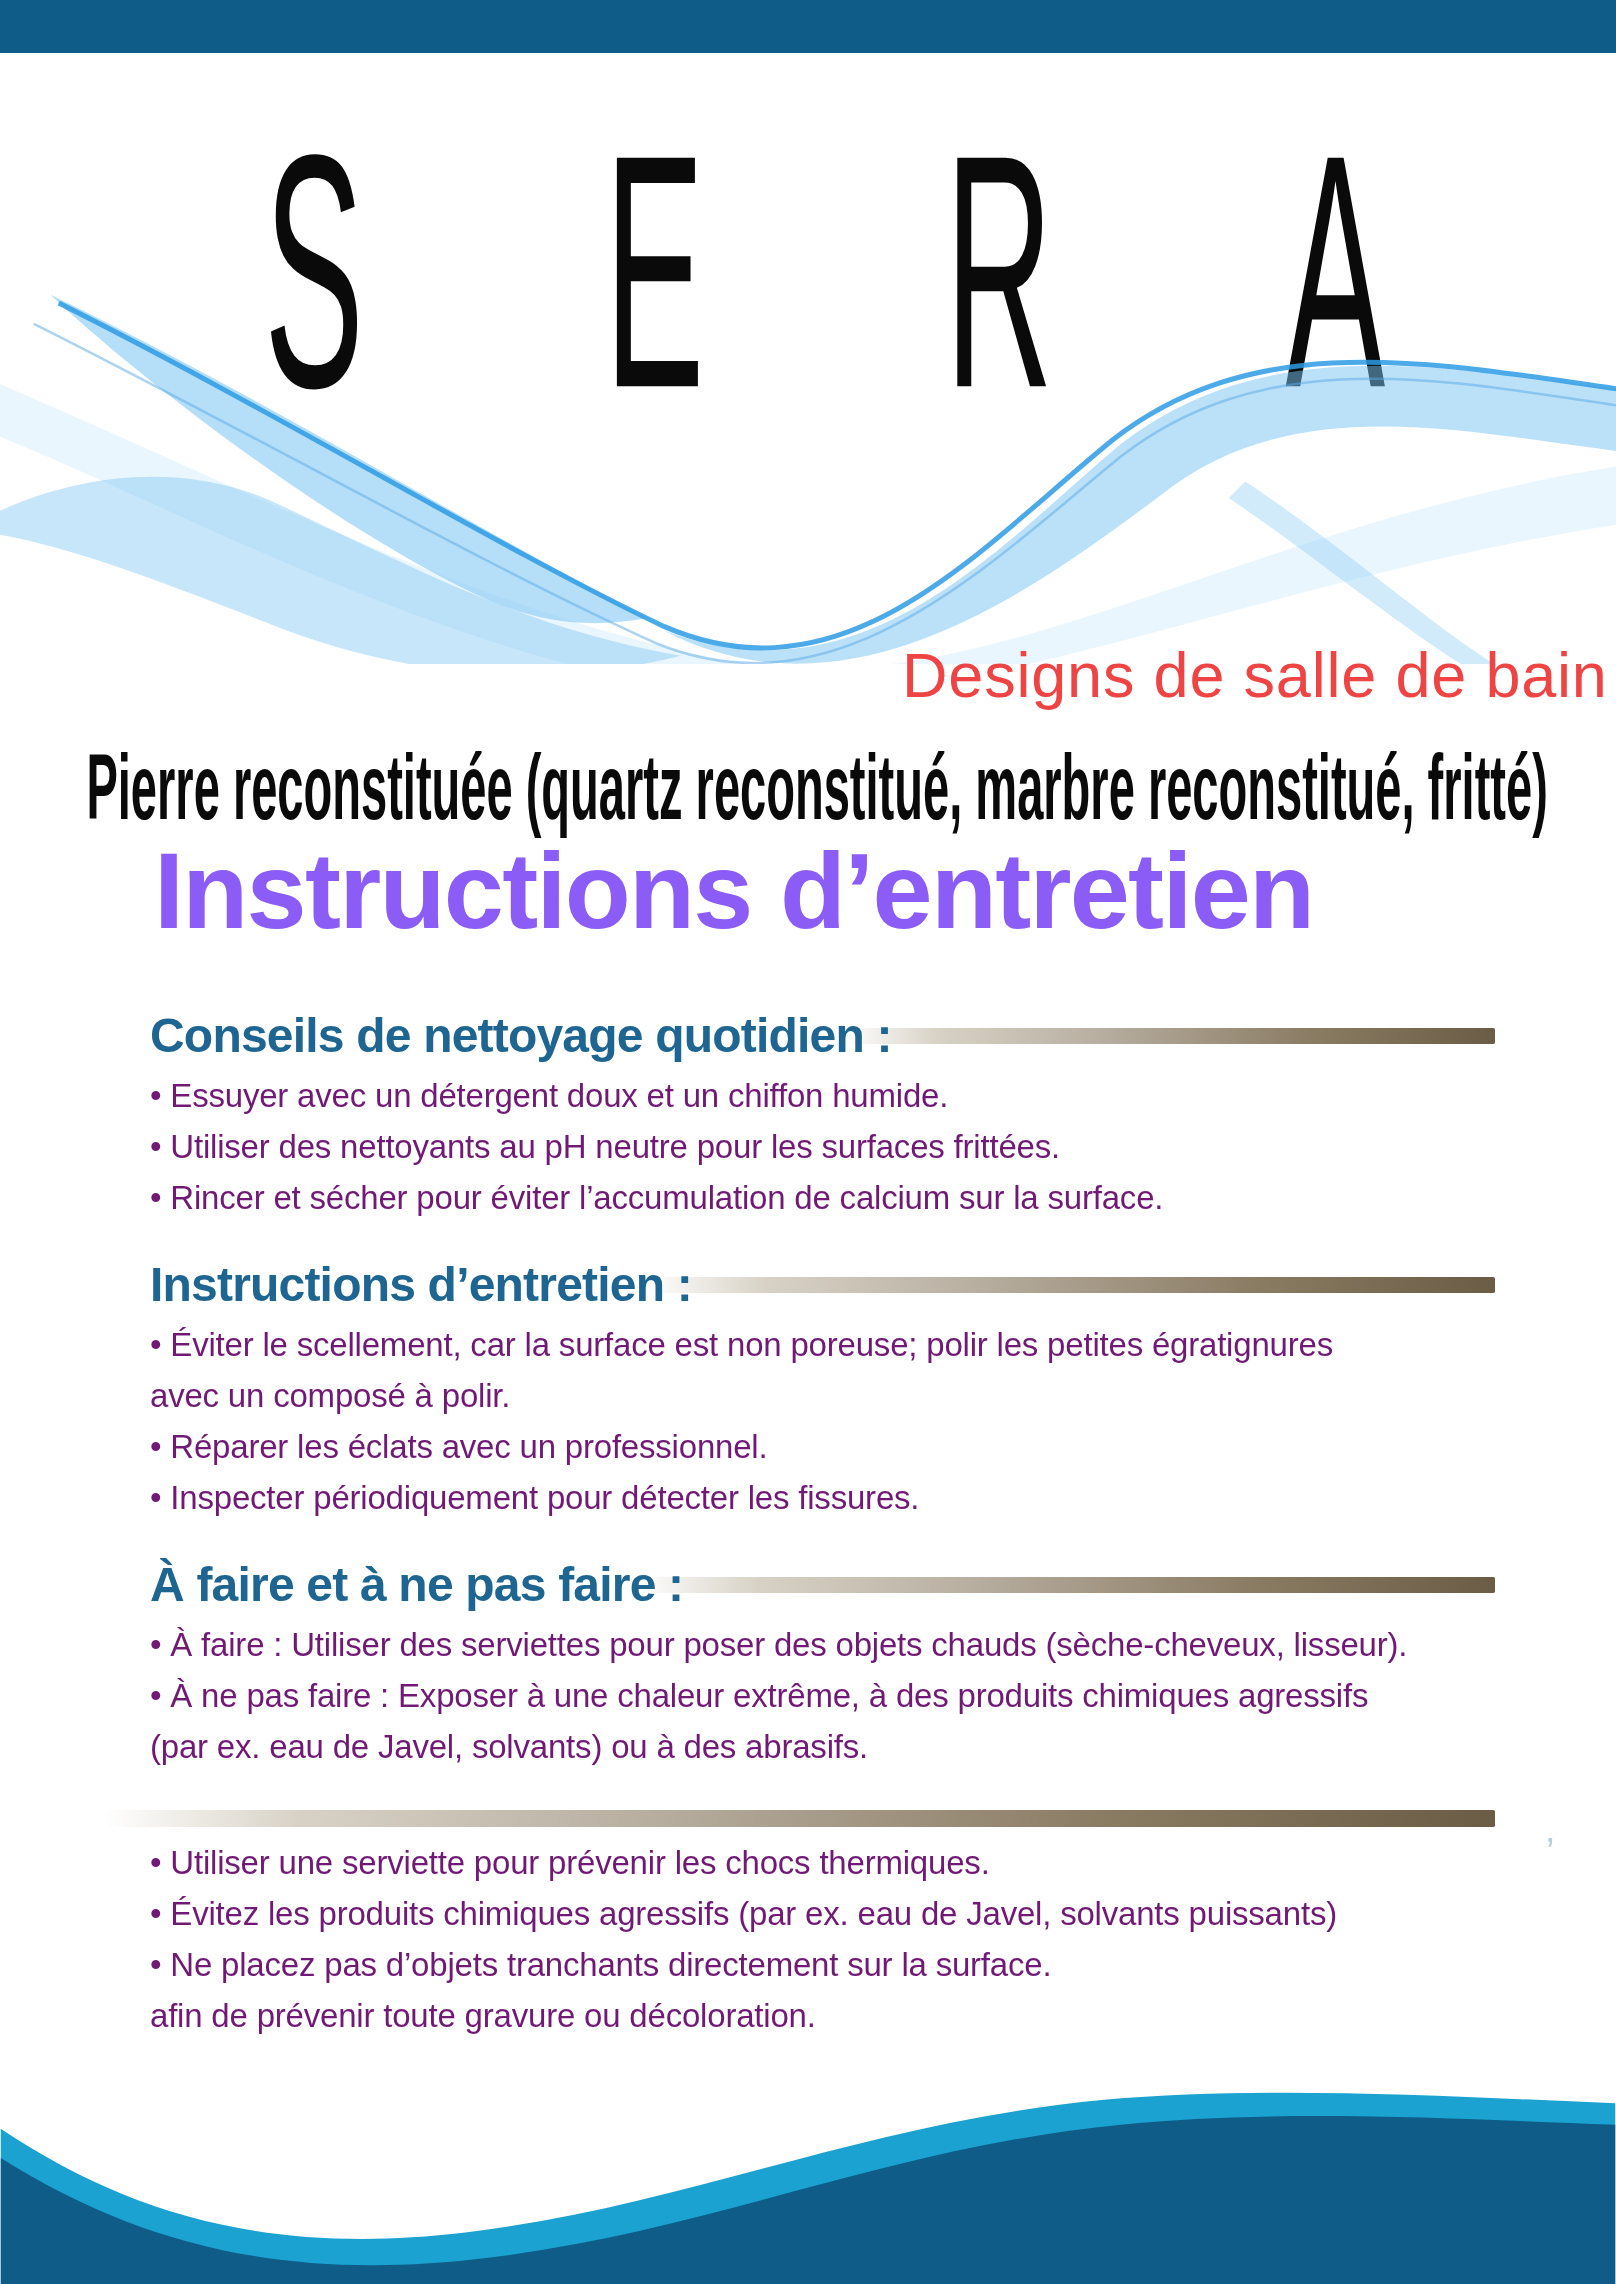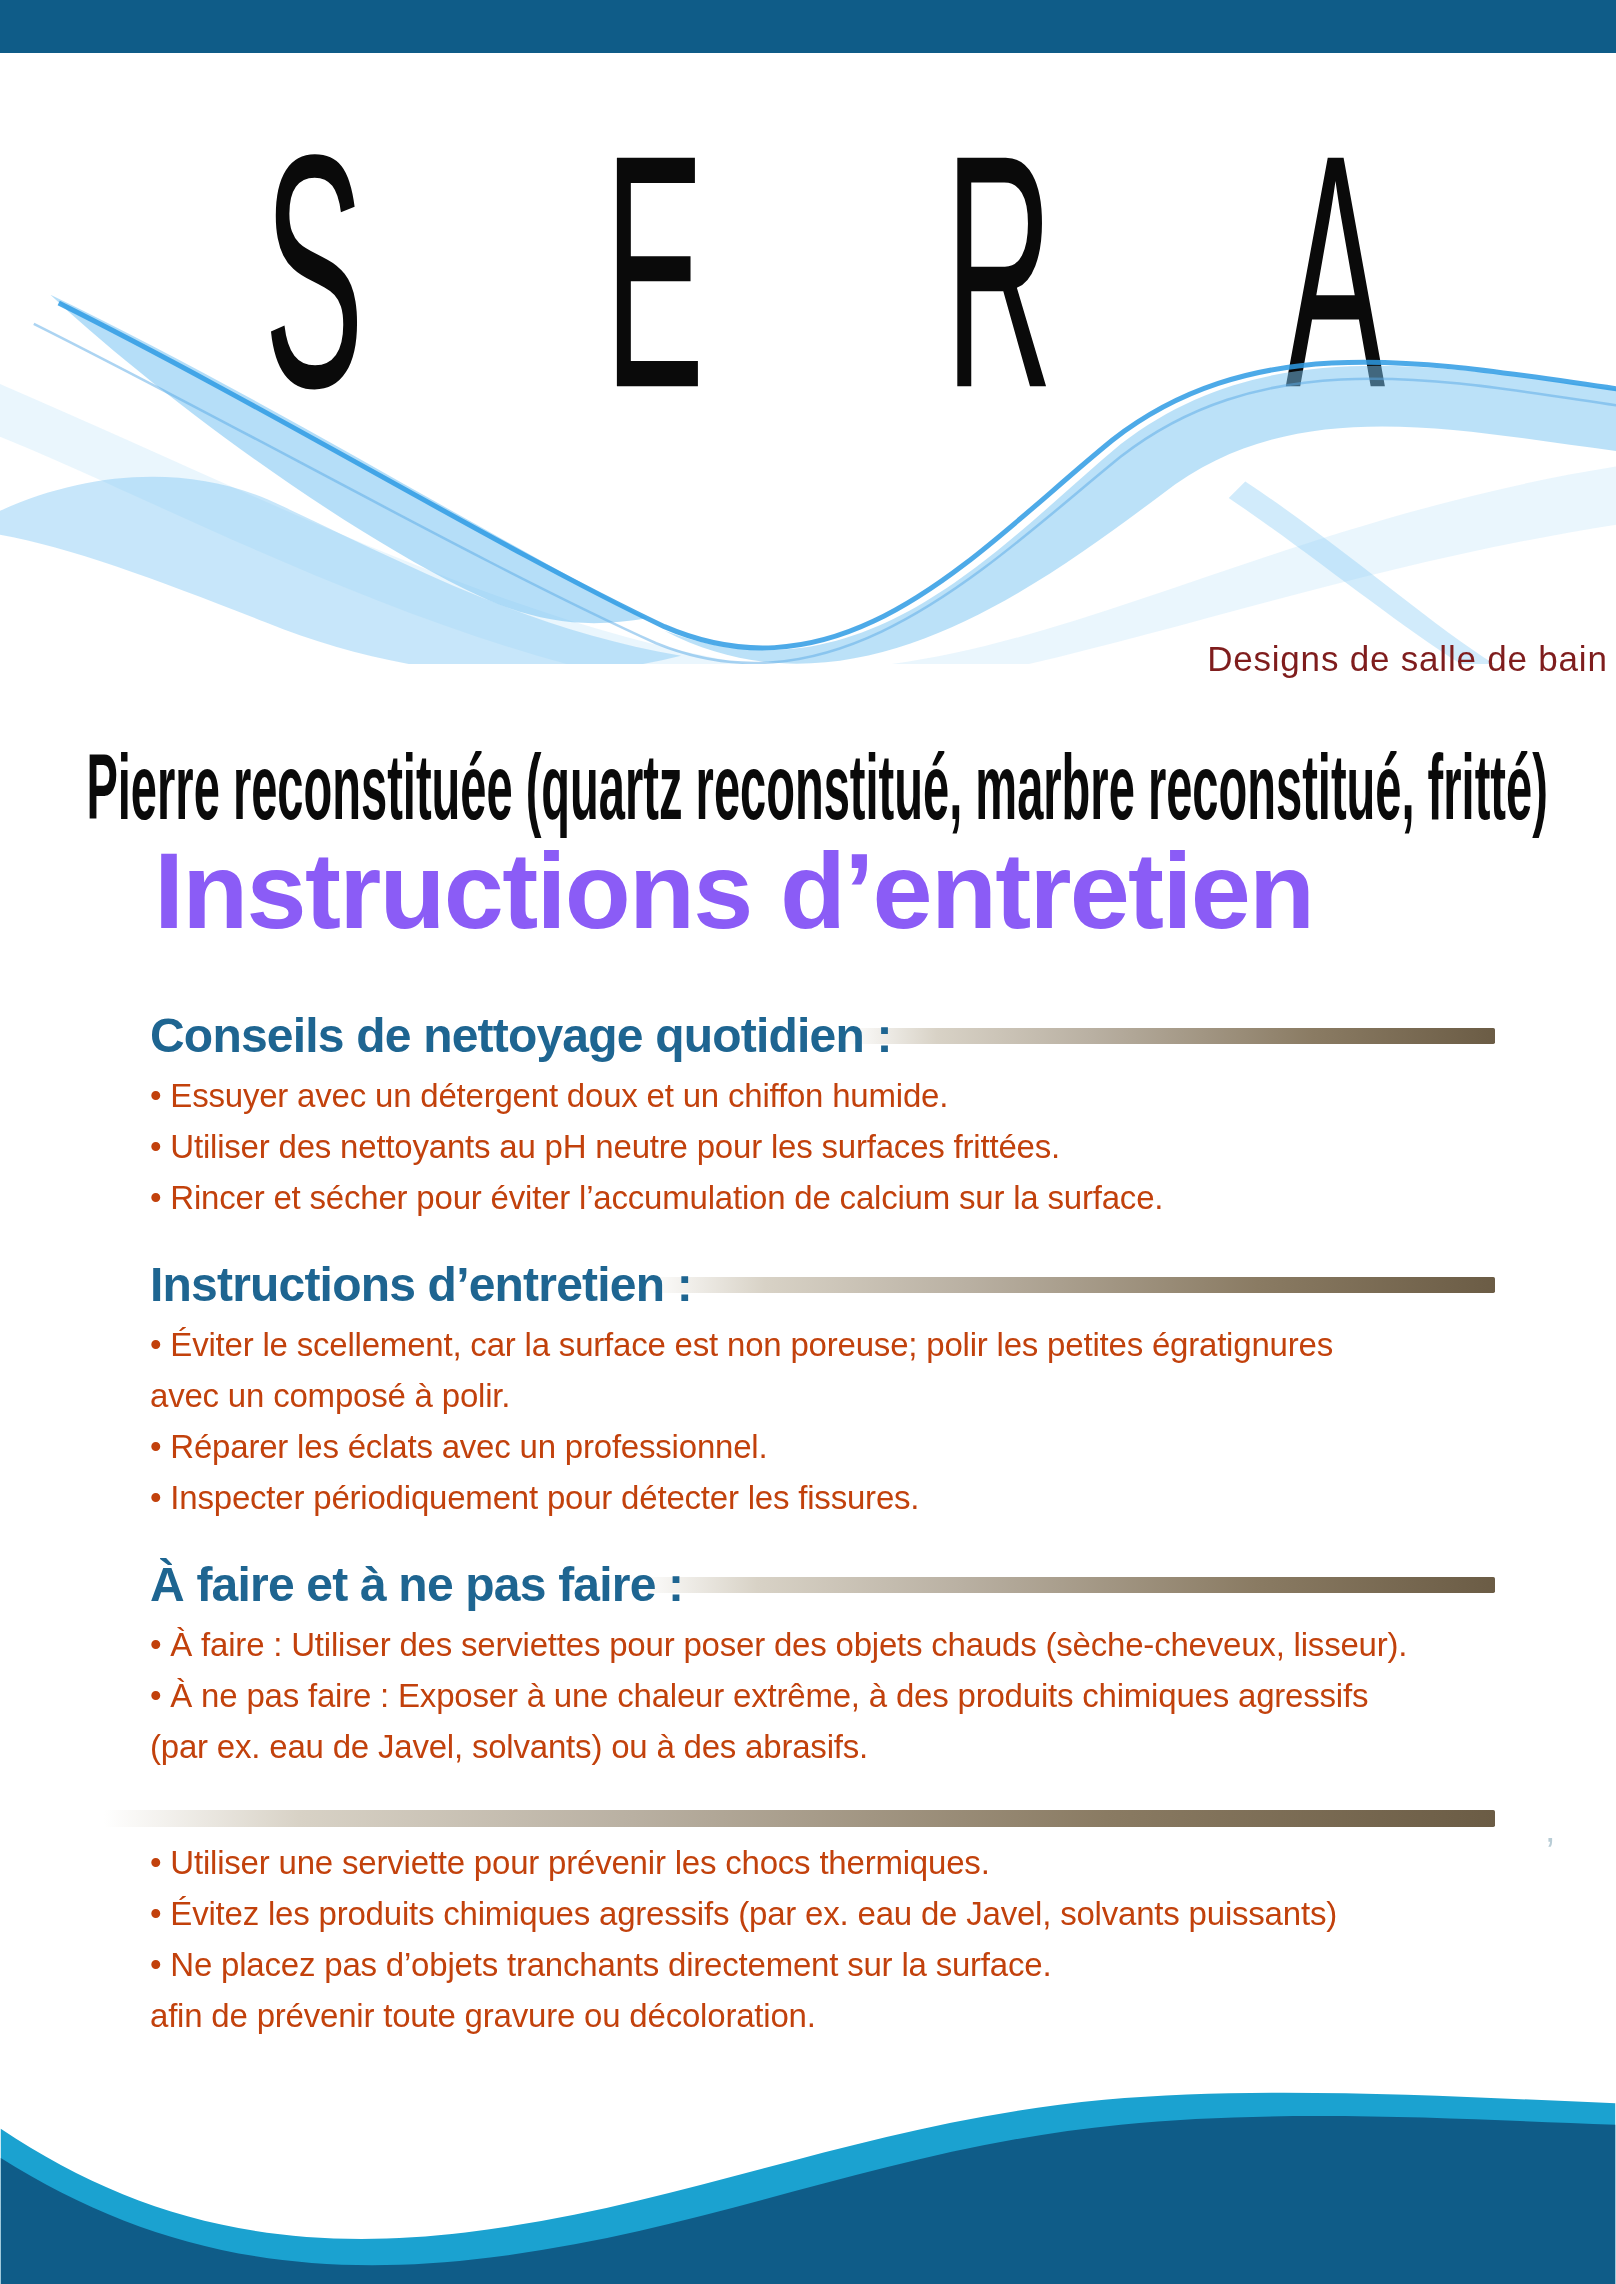--- a/index.html
+++ b/index.html
@@ -1,34 +1,34 @@
 <!DOCTYPE html>
 <html style="font-size:13.3px"><head>
 <meta charset="utf-8">
 <style>
   html,body{margin:0;padding:0;background:#e8e8e8;}
   .page{position:relative;width:1616px;height:2284px;background:#ffffff;overflow:hidden;
         font-family:"Liberation Sans",sans-serif;}
   .topbar{position:absolute;left:0;top:0;width:1616px;height:53px;background:#0f5c88;}
   .logo-svg{position:absolute;left:0;top:0;}
   .wave-art{position:absolute;left:0;top:274px;}
-  .tagline{position:absolute;top:639px;right:8.3px;font-size:35px;letter-spacing:0.8px;
-           color:#7f1d1d;white-space:nowrap;}
+  .tagline{position:absolute;top:639px;right:8.3px;font-size:63px;letter-spacing:0.8px;
+           color:#ef4444;white-space:nowrap;}
   .material-svg{position:absolute;left:0;top:711px;}
   .main-title{position:absolute;left:154px;top:837px;margin:0;font-size:108px;font-weight:bold;
               letter-spacing:-1.7px;color:#8b5cf6;line-height:1;white-space:nowrap;}
   .content{position:absolute;left:150px;top:1012px;width:1395px;}
   .sec + .sec{margin-top:38px;}
   .sec-head{display:flex;align-items:center;width:1345px;}
   .sec-head h2{margin:0;font-size:48px;line-height:1;font-weight:bold;color:#1e6591;
                letter-spacing:-0.8px;white-space:nowrap;position:relative;z-index:1;}
   .rule{flex:1;height:16.6px;margin-left:-46px;border-radius:1.7px;
         background:linear-gradient(90deg,rgba(216,210,198,0.0) 0%,#d8d2c6 14%,#b9b0a2 38%,#8a7b63 72%,#6b5c45 100%);}
   .bullets{margin-top:10px;}
-  .line{margin:0;font-size:33px;line-height:51px;letter-spacing:-0.2px;color:#c2410c;white-space:nowrap;}
+  .line{margin:0;font-size:33px;line-height:51px;letter-spacing:-0.2px;color:#701a75;white-space:nowrap;}
   .first::before{content:attr(data-bullet) " ";}
   .footer-svg{position:absolute;left:0;top:2060px;}
   .stray{position:absolute;left:1546px;top:1831px;font-size:38px;color:#b9cdd6;}
 </style>
 </head>
 <body>
 
 <div class="page">
 
   <div class="topbar"></div>

